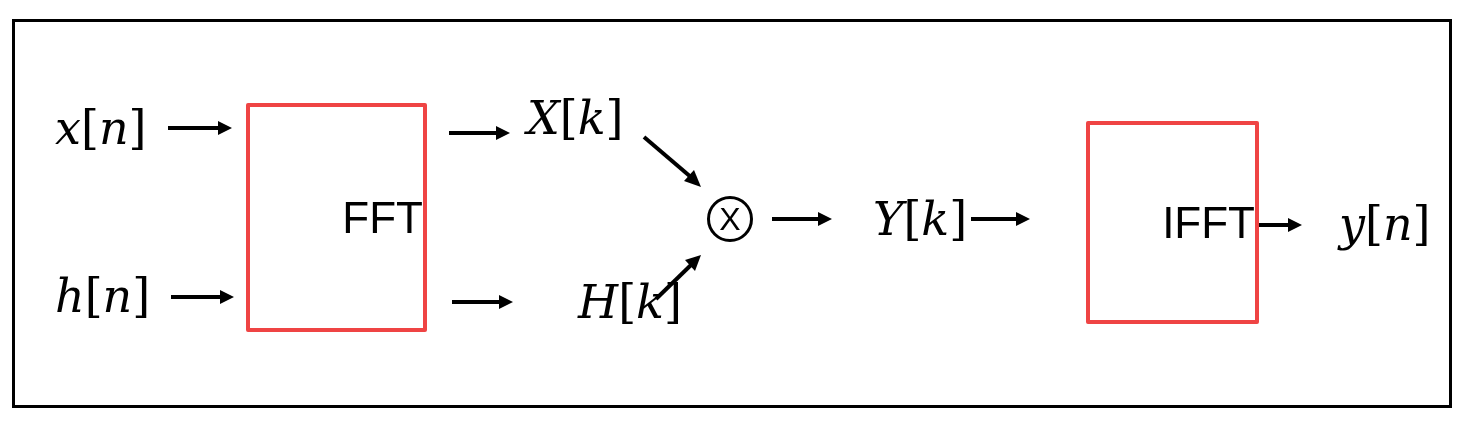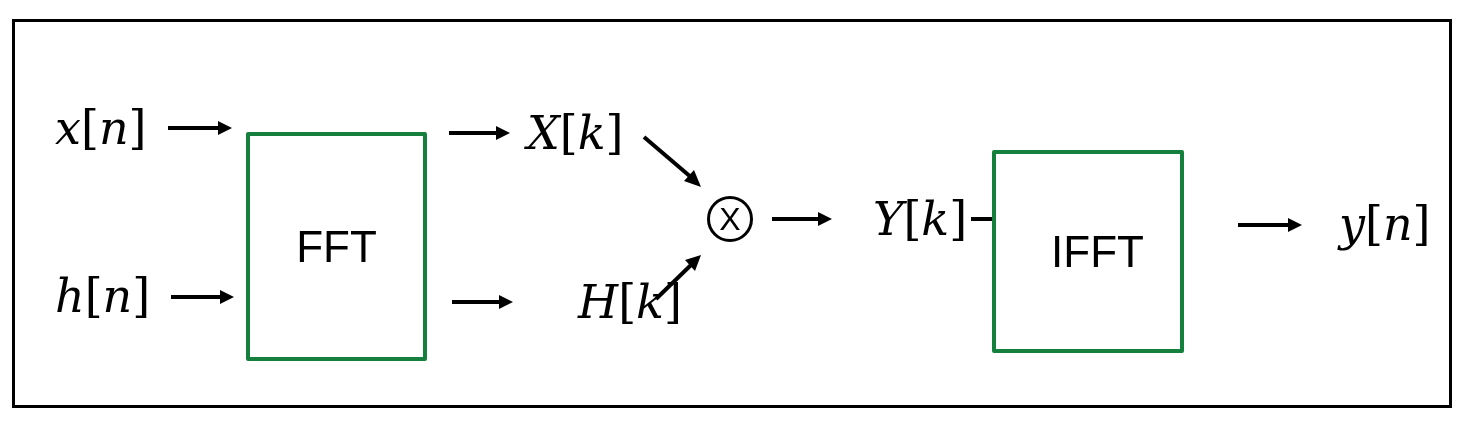--- a/index.html
+++ b/index.html
@@ -1,18 +1,18 @@
 <!DOCTYPE html>
 <html><head>
 <meta charset="utf-8">
 <style>
   html, body { margin:0; padding:0; background:#ffffff; }
   body { width:1464px; height:440px; position:relative; overflow:hidden; }
   .frame { position:absolute; left:12px; top:19px; width:1434px; height:383px; border:3px solid #000; box-sizing:content-box; }
-  .block { position:absolute; border:4px solid #15803d; border-radius:2px; background:#fff; display:flex; align-items:center; justify-content:center;margin-top:29px; }
+  .block { position:absolute; border:4px solid #ef4444; border-radius:2px; background:#fff; display:flex; align-items:center; justify-content:flex-end; }
   .block span { font-family:"Liberation Sans", sans-serif; font-size:44px; color:#000; }
   .math { position:absolute; font-family:"DejaVu Serif", serif; font-size:46px; color:#000; white-space:nowrap; line-height:1; }
   .math .v { font-style:italic; }
   svg.arrows { position:absolute; left:0; top:0; }
   .mult { position:absolute; width:46px; height:46px; border:3px solid #000; border-radius:50%; display:flex; align-items:center; justify-content:center; box-sizing:border-box; }
   .mult span { font-family:"Liberation Sans", sans-serif; font-size:32px; line-height:1; }
 </style>
 </head>
 <body>
 
@@ -48,26 +48,26 @@
   </g>
 </svg>
 
 <div class="math" style="left:55px;top:105px;"><span class="v">x</span>[<span class="v">n</span>]</div>
 <div class="math" style="left:55px;top:273px;"><span class="v">h</span>[<span class="v">n</span>]</div>
 
 <div class="block" style="left:246px;top:103px;width:173px;height:221px;">
     <span>FFT</span>
   </div>
 
-<div class="math" style="left:527px;top:110px;"><span class="v">X</span>[<span class="v">k</span>]</div>
+<div class="math" style="left:527px;top:95px;"><span class="v">X</span>[<span class="v">k</span>]</div>
 <div class="math" style="left:532px;top:279px;margin-left:46px;"><span class="v">H</span>[<span class="v">k</span>]</div>
 
 <div class="mult" style="left:707px;top:196px;">
     <span>X</span>
   </div>
 
 <div class="math" style="left:873px;top:196px;"><span class="v">Y</span>[<span class="v">k</span>]</div>
 
-<div class="block" style="left:992px;top:121px;width:165px;height:195px;padding-left:19px;">
+<div class="block" style="left:1086px;top:121px;width:165px;height:195px;">
     <span>IFFT</span>
   </div>
 
 <div class="math" style="left:1315px;top:201px;margin-left:24px;"><span class="v">y</span>[<span class="v">n</span>]</div>
 
 </body></html>

